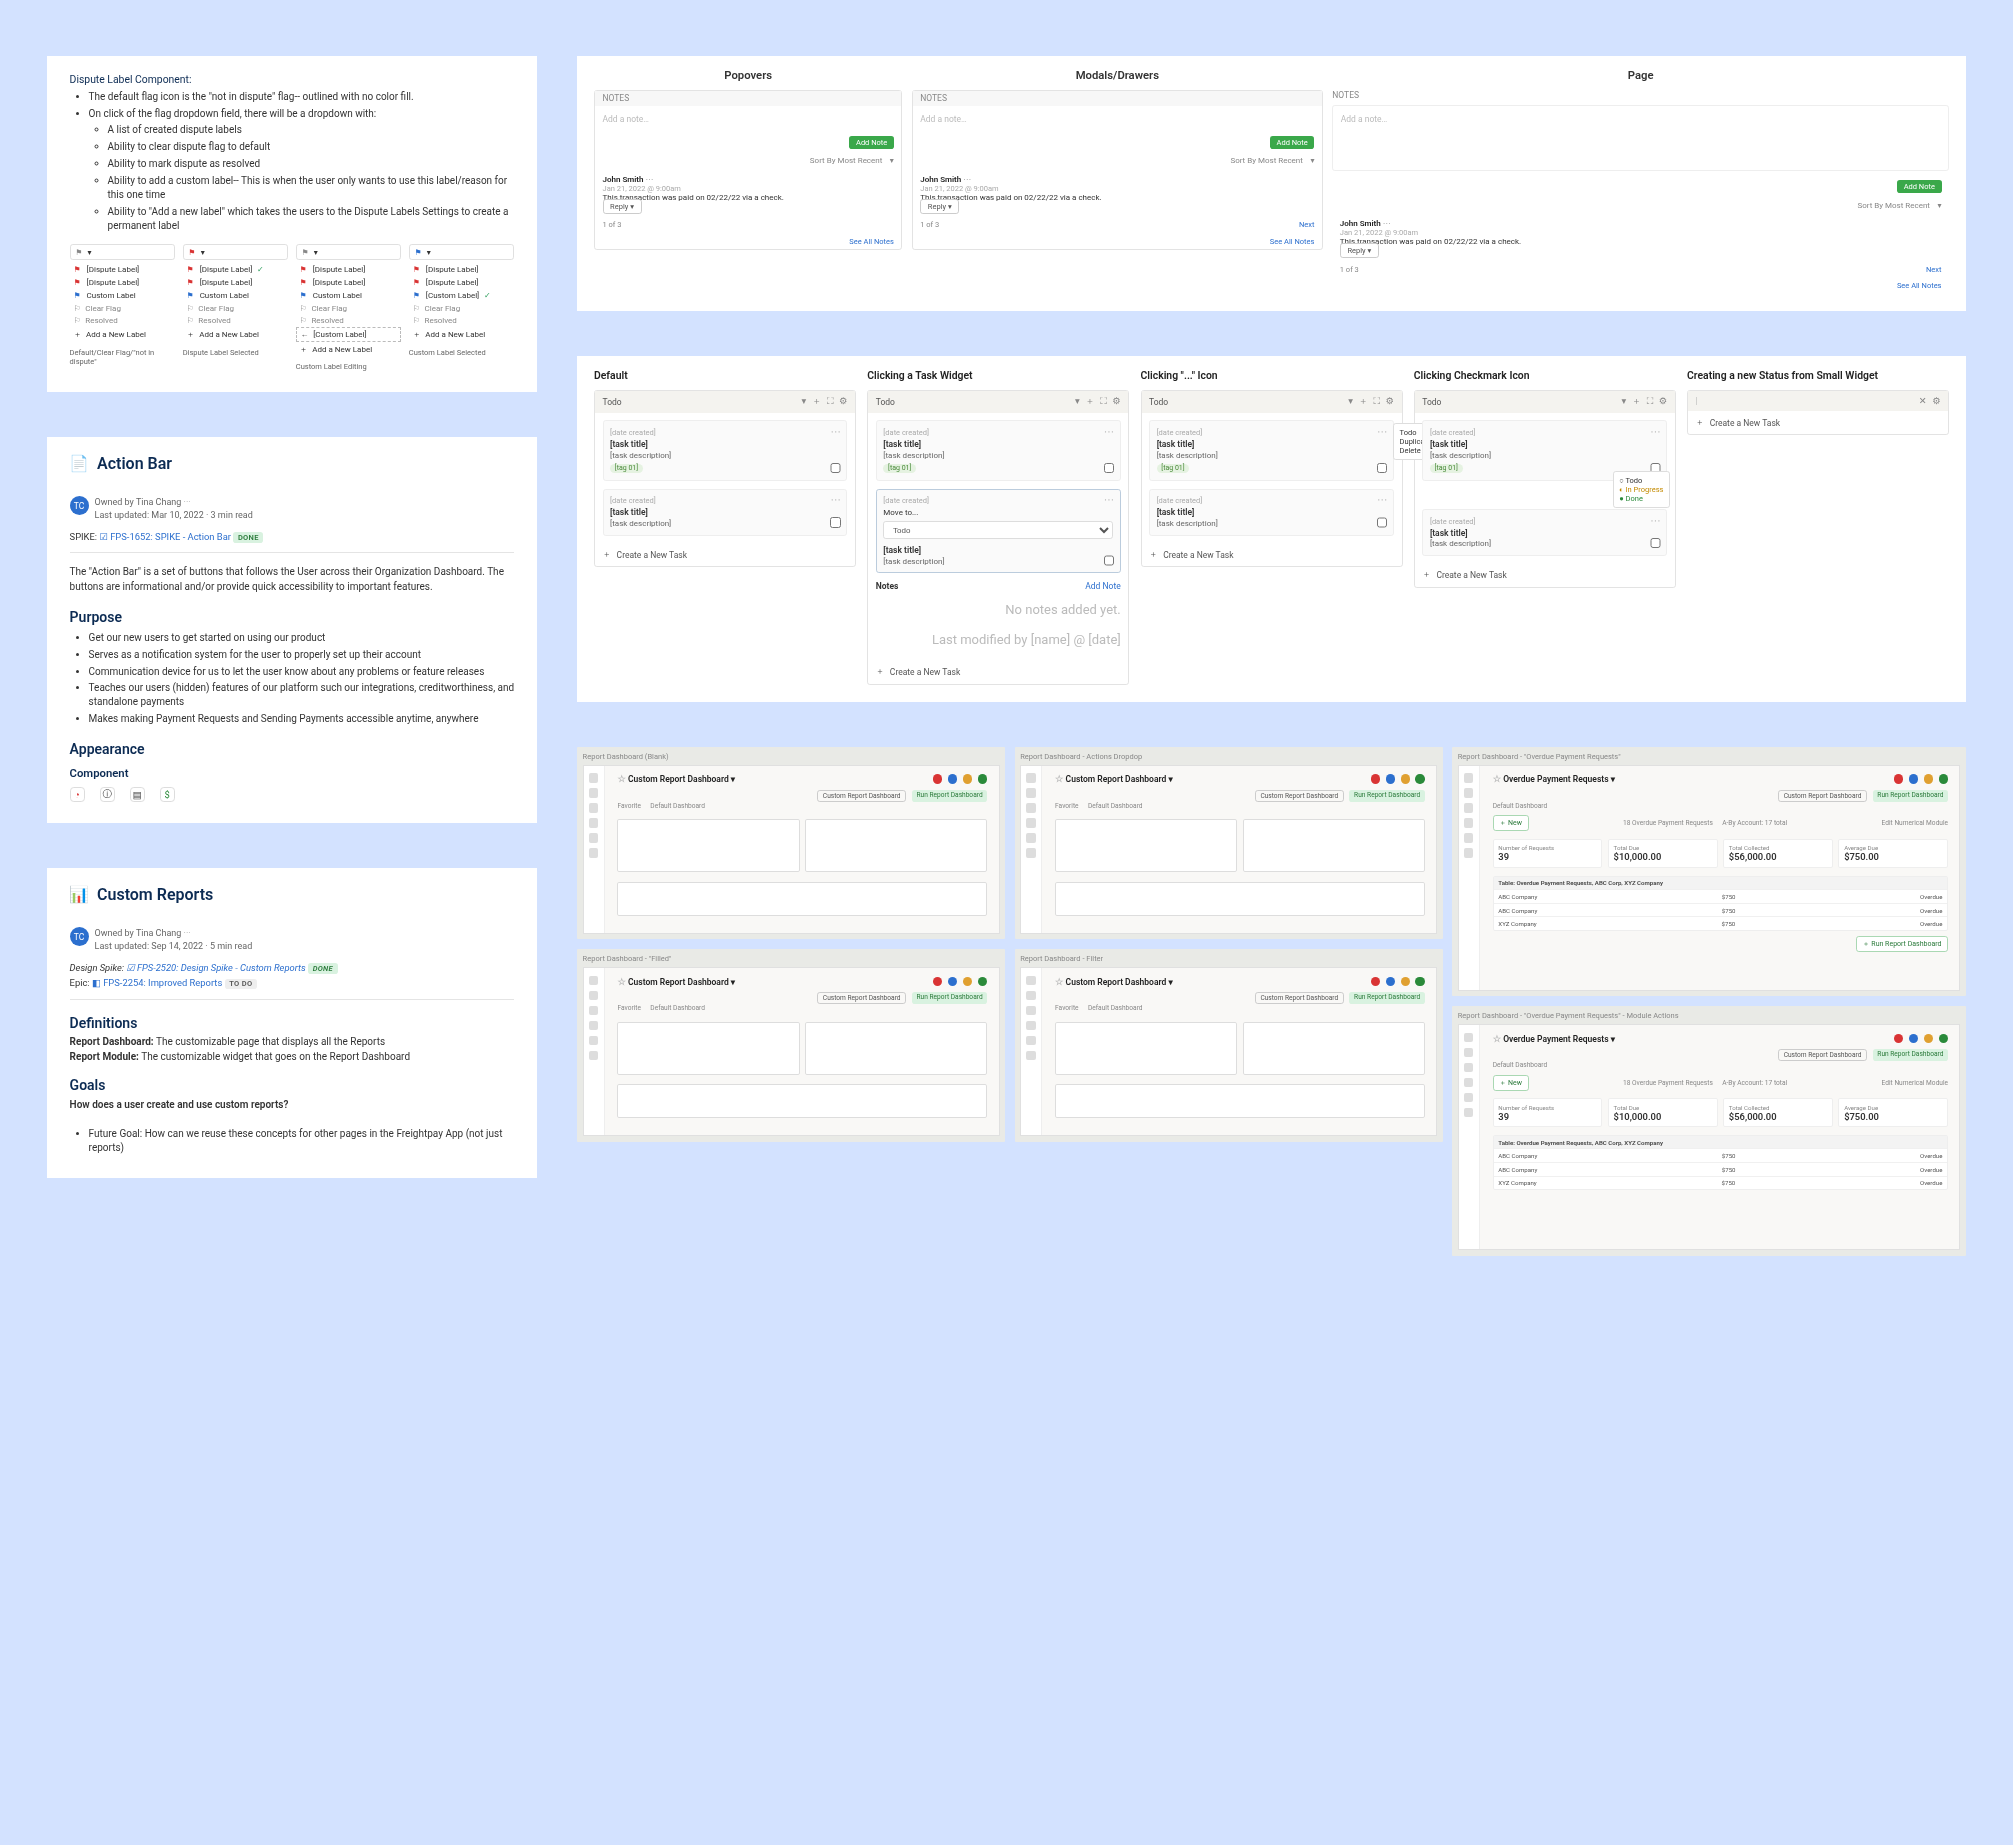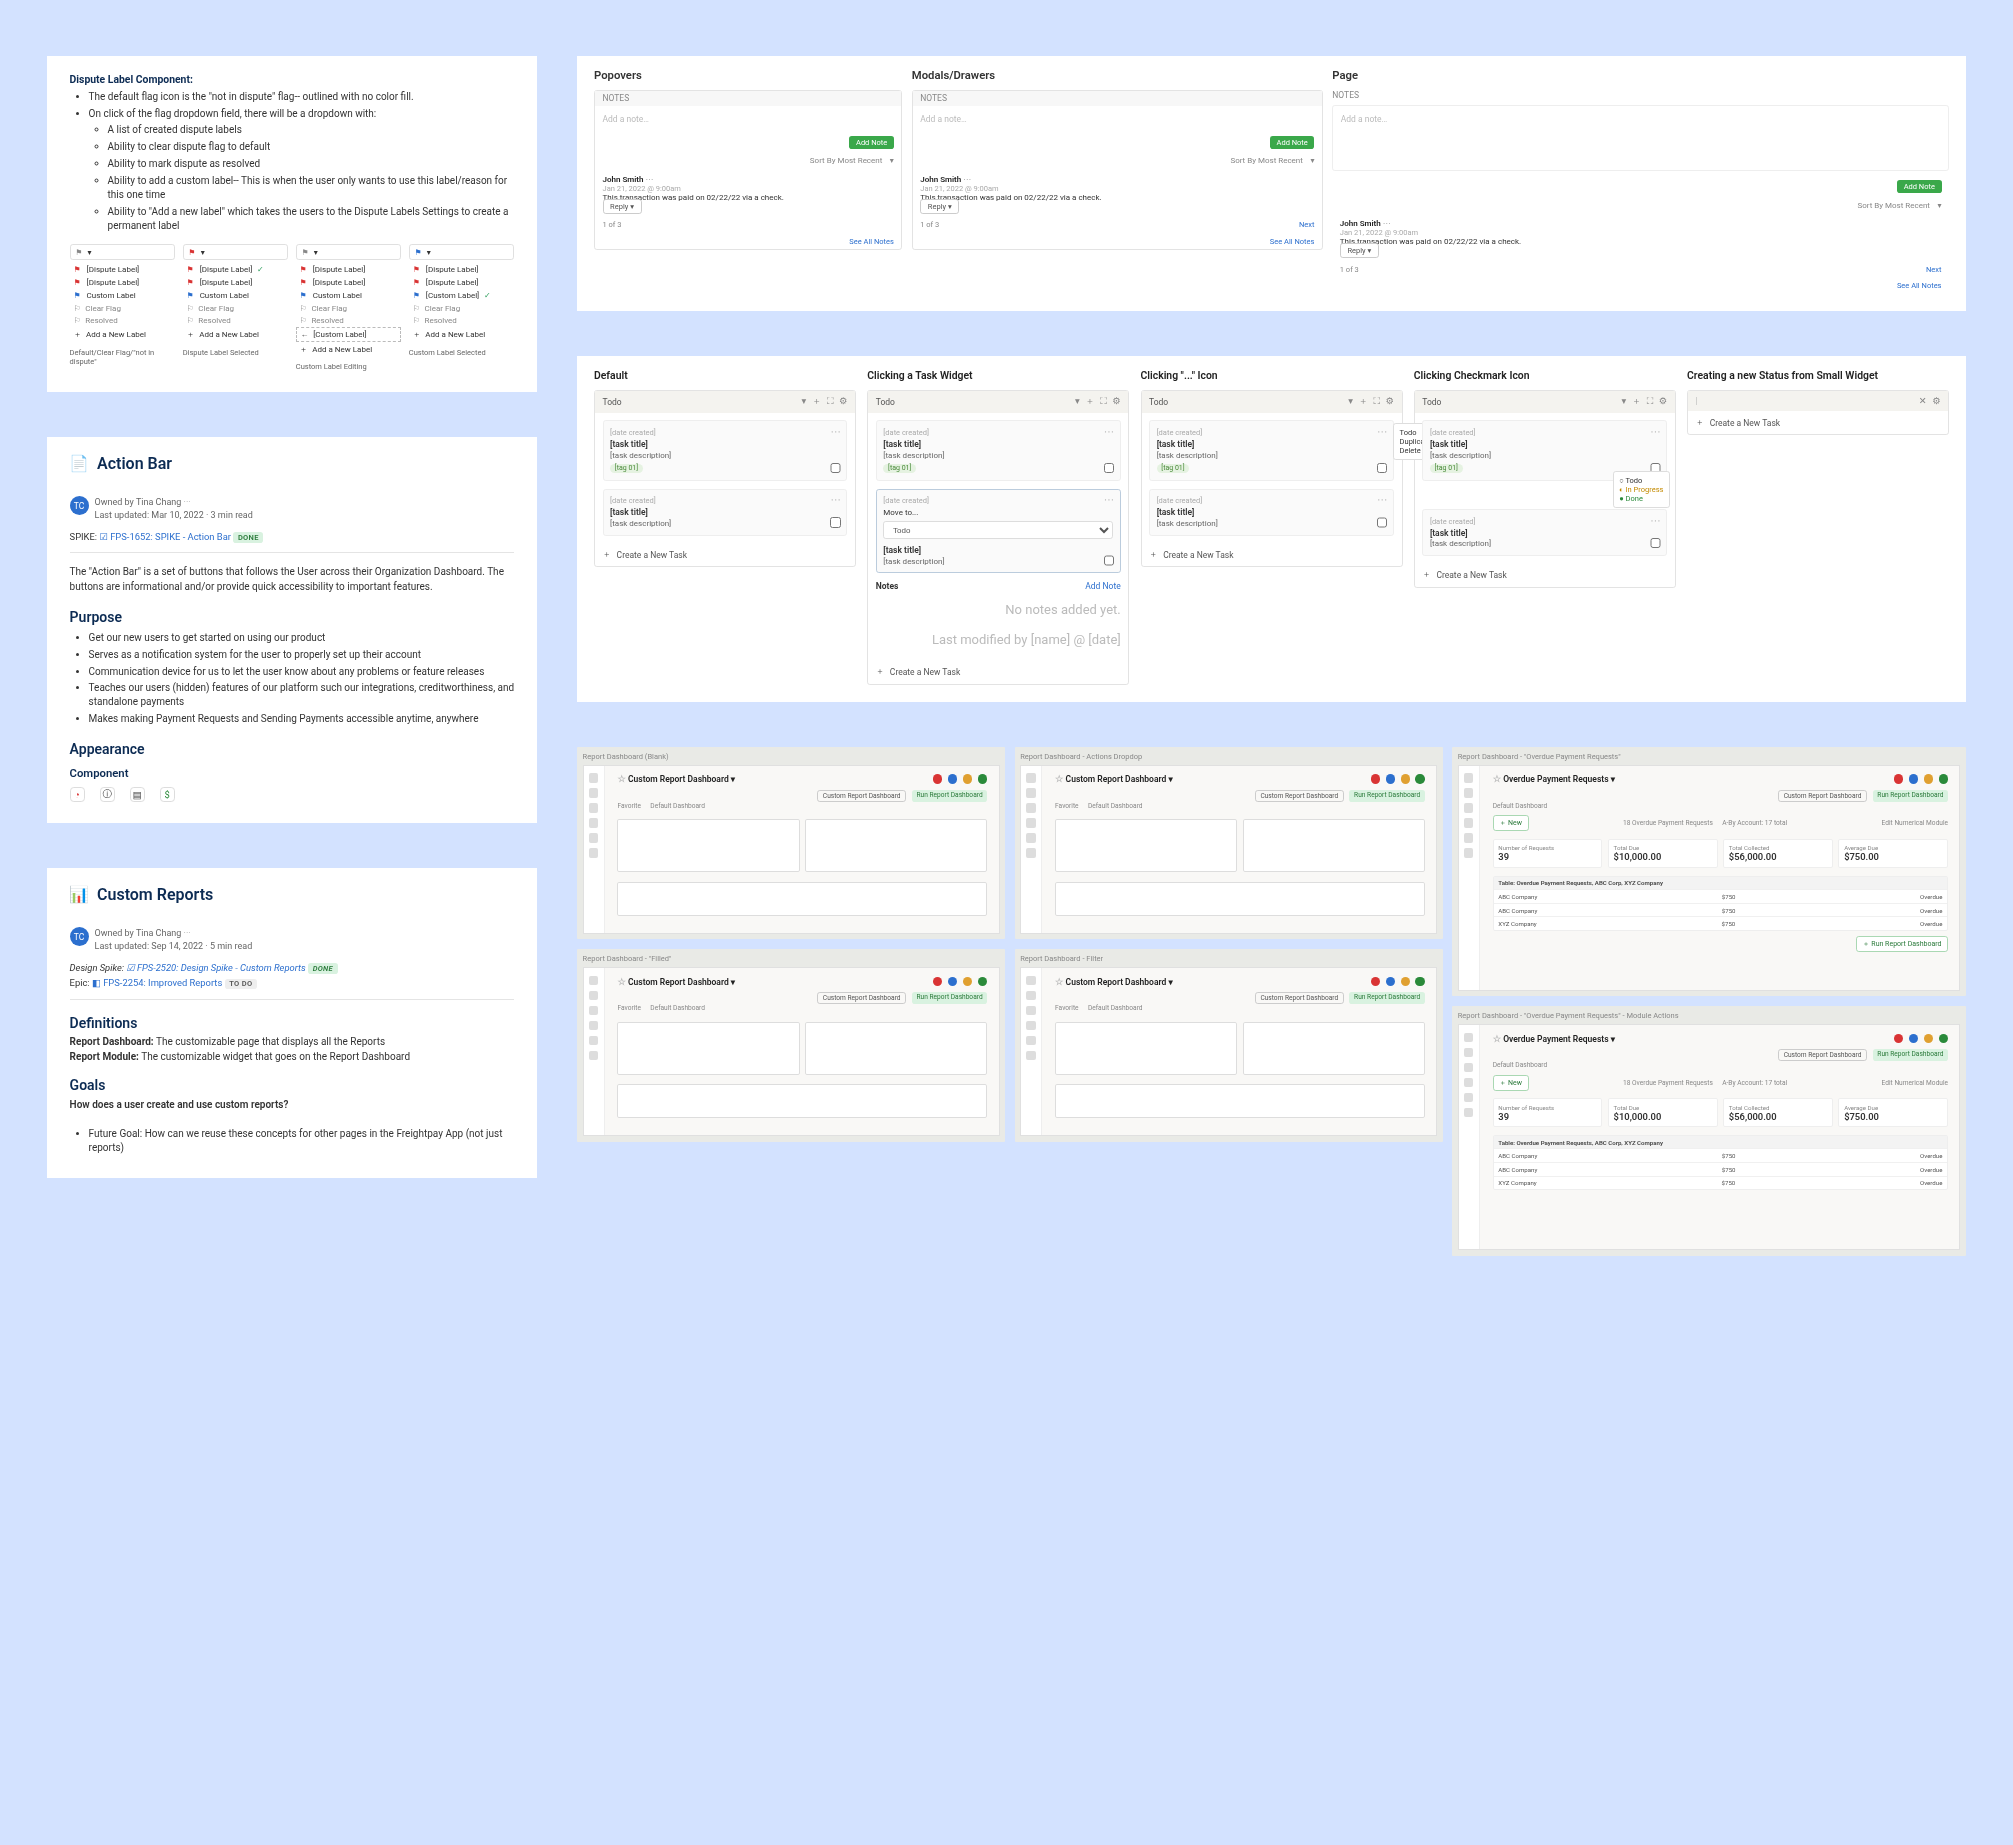--- a/index.html
+++ b/index.html
@@ -48,21 +48,21 @@
   .menu-item { padding:1.9px 3.8px; display:flex; align-items:center; gap:4.7px; color:#333;}
   .menu-item.muted { color:#888;}
   .caption { font-size:7.5px; color:#666; text-align:left; margin-top:5.6px;}
   .check { color:#2c9d5a; }
 
   
   .icon-row { display:flex; gap:15px; margin-top:7.5px;}
   .icon-row span { width:15px; height:15px; display:flex;align-items:center;justify-content:center; border:0.9px solid #ddd; border-radius:3.8px; font-size:9.4px;}
 
   
-  .section-label { font-size:11.3px; font-weight:600; color:#333; margin-bottom:7.5px; }
+  .section-label { font-size:11.3px; font-weight:600; color:#333; margin-bottom:7.5px;text-align:center; }
   .notes-row { display:flex; gap:9.4px; }
   .notes-col { flex:1; }
   .notes-card { background:#fff; border:0.9px solid #e3e3e3; border-radius:2.8px; margin-top:3.8px;}
   .notes-head { background:#f7f7f7; font-size:8.5px; color:#888; padding:2.8px 7.5px;}
   .notes-input { font-size:8.5px; color:#bbb; padding:7.5px; min-height:26px;}
   .notes-foot { display:flex; justify-content:flex-end; padding:3.8px 7.5px; gap:7.5px; align-items:center; font-size:8px;}
   .btn-sm { background:#3aa84a; color:#fff; border-radius:2.8px; padding:1.9px 6.6px; font-size:7.5px;}
   .btn-sm.outline { background:transparent; border:0.9px solid #ccc; color:#555;}
   .note-entry { padding:5.6px 7.5px; font-size:8px;}
   .note-author { font-weight:600; color:#222;}
@@ -127,21 +127,21 @@
   .star { color:#bbb; font-size:9.4px;}
 </style>
 </head>
 <body>
 
 <div class="page">
 
   <div class="left-col">
 
     <div class="panel">
-      <div style="font-size:10.4px; font-weight:700; color:#0c2b53; margin-bottom:3.8px;">Dispute Label Component:</div>
+      <div style="font-size:10.4px; font-weight:400; color:#0c2b53; margin-bottom:3.8px;">Dispute Label Component:</div>
       <ul>
         <li>The default flag icon is the "not in dispute" flag-- outlined with no color fill.</li>
         <li><span>On click of the flag dropdown field, there will be a dropdown with:</span>
           <ul>
             <li>A list of created dispute labels</li>
             <li>Ability to clear dispute flag to default</li>
             <li>Ability to mark dispute as resolved</li>
             <li>Ability to add a custom label-- This is when the user only wants to use this label/reason for this one time</li>
             <li>Ability to "Add a new label" which takes the users to the Dispute Labels Settings to create a permanent label</li>
           </ul>

